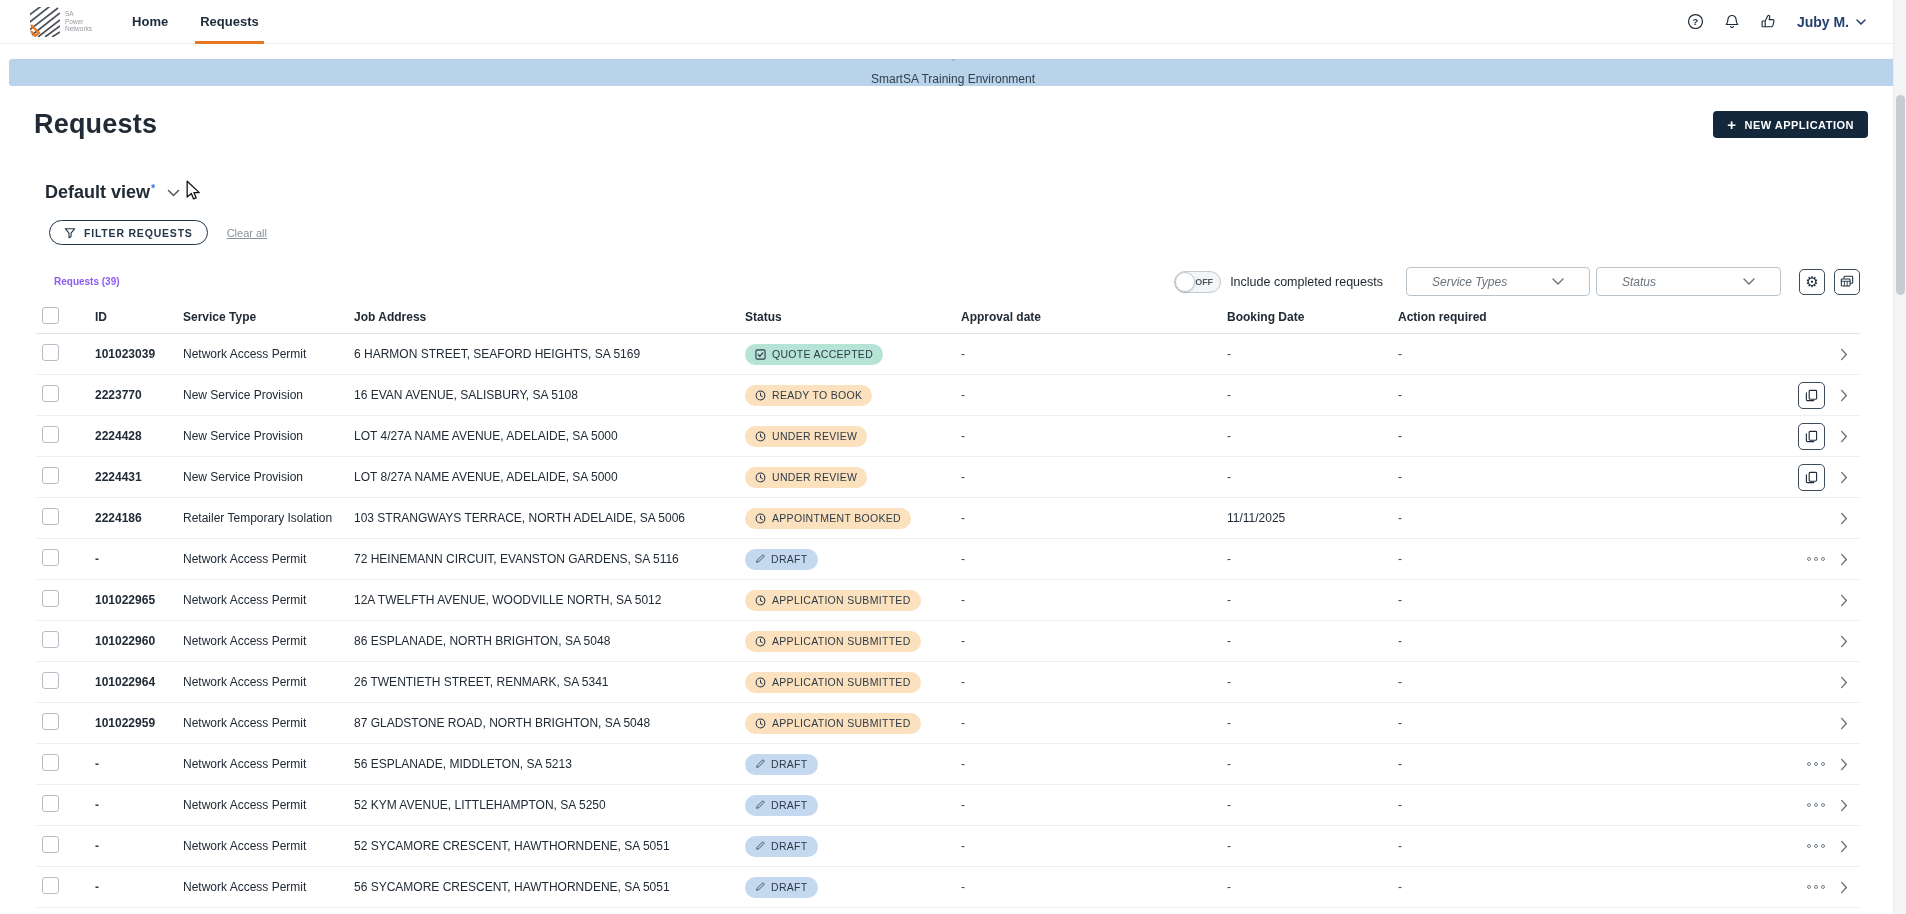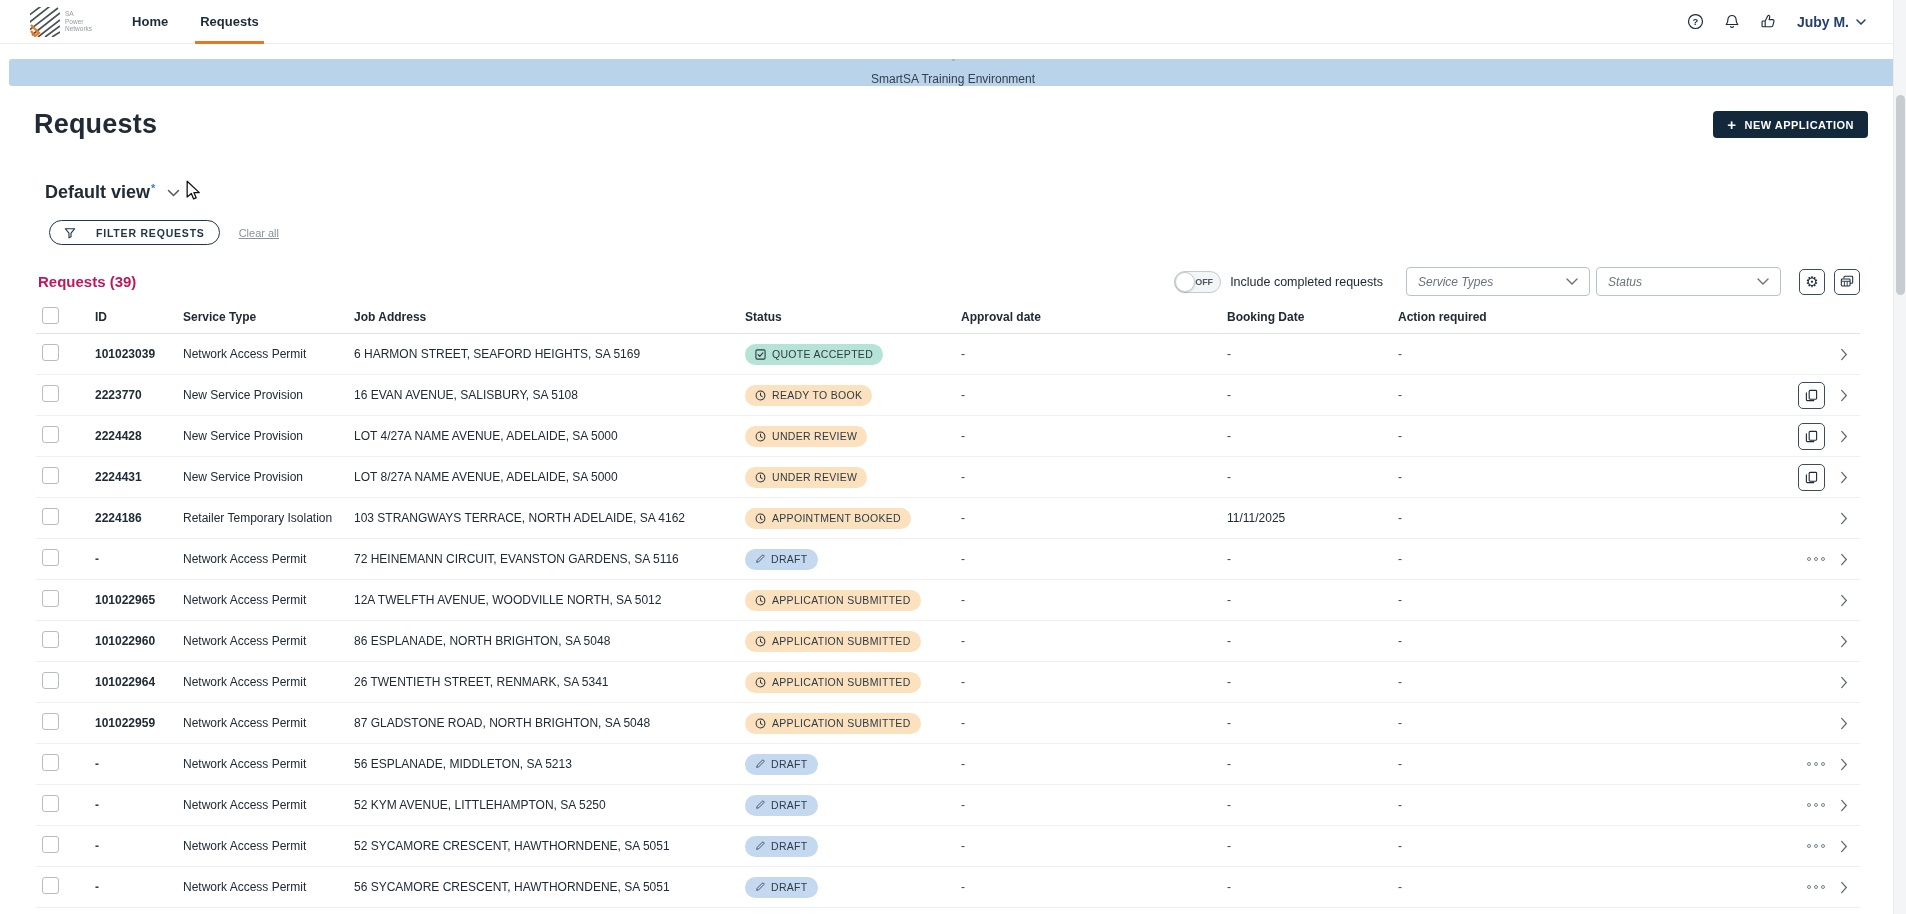--- a/index.html
+++ b/index.html
@@ -37,43 +37,43 @@
   .new-app-btn .plus { font-size:15px; font-weight:700; line-height:1; margin-top:-1px; }
 
   
   .view-row { padding:0 45px; margin-top:42px; display:flex; align-items:center; gap:12px; position:relative; }
   .view-name { font-size:18px; font-weight:700; color:#212b36; }
   .view-star { color:#2f7de1; font-size:11px; vertical-align:top; font-weight:700; margin-left:1px; }
   .cursor { position:absolute; left:186px; top:-2px; pointer-events:none; }
 
   
   .filter-row { padding:0 49px; margin-top:17px; display:flex; align-items:center; gap:19px; }
-  .filter-btn { display:flex; align-items:center; gap:20px; height:25px; padding:0 14px;
+  .filter-btn { display:flex; align-items:center; gap:8px; height:25px; padding:0 14px;
     border:1px solid #22364a; border-radius:13px; background:#fff; color:#22364a;
     font-size:10.5px; font-weight:700; letter-spacing:.8px; cursor:pointer;
     font-family:"Liberation Sans",sans-serif; }
   .clear-all { font-size:11px; color:#8b9299; text-decoration:underline; cursor:pointer; }
 
   
   .list-controls { display:flex; align-items:center; padding:0 46px 0 38px; margin-top:22px; }
-  .req-count { font-size:15px; font-weight:700; color:#be185d; }
+  .req-count { font-size:10px; font-weight:700; color:#8b5cf6;margin-left:16px; }
   .controls-right { margin-left:auto; display:flex; align-items:center; }
   .toggle { width:47px; height:22px; border:1px solid #c3cad1; border-radius:11px;
     background:#f4f5f6; display:flex; align-items:center; position:relative; cursor:pointer; }
   .toggle-knob { width:20px; height:20px; border-radius:50%; background:#fff;
     border:1px solid #c3cad1; position:absolute; left:0; box-shadow:0 1px 2px rgba(0,0,0,.15); }
   .toggle-state { position:absolute; right:7px; font-size:9px; font-weight:700; color:#4c5761; }
   .toggle-label { font-size:12.5px; color:#212b36; margin-left:9px; }
   .search-box { width:314px; height:29px; border:1px solid #c4ccd3; border-radius:3px;
     display:flex; align-items:center; padding:0 9px; margin-left:18px; background:#fff; }
   .search-box input { flex:1; border:none; outline:none; font-size:12px; color:#212b36;
     font-family:"Liberation Sans",sans-serif; background:transparent; }
   .search-box input::placeholder { color:#9aa3ab; }
   .select { height:29px; border:1px solid #b9c3cc; border-radius:4px; background:#fff;
-    display:flex; align-items:center; justify-content:space-between; padding:0 11px;
+    display:flex; align-items:center; justify-content:space-between; padding:0 25px;
     cursor:pointer; }
   .select .ph { font-size:12px; font-style:italic; color:#6a737c; }
   .sel-types { width:184px; margin-left:23px; }
   .sel-status { width:185px; margin-left:6px; }
   .sq-btn { width:26px; height:26px; border:1.5px solid #3e4c5a; border-radius:5px;
     background:#fff; display:flex; align-items:center; justify-content:center; cursor:pointer; }
   .gear-btn { margin-left:18px; font-size:15px; color:#1c2b3a; line-height:1; }
   .copycols-btn { margin-left:9px; }
 
   
@@ -345,21 +345,21 @@
             <svg width="8" height="13" viewBox="0 0 8 14">
               <path d="M1.5 1.5L6.5 7l-5 5.5" fill="none" stroke="#606b74" stroke-width="1.4" stroke-linecap="round"></path>
             </svg>
           </button>
         </div>
       </div>
       <div class="trow">
         <div class="cell"><span class="cb"></span></div>
         <div class="cell id">2224186</div>
         <div class="cell">Retailer Temporary Isolation</div>
-        <div class="cell">103 STRANGWAYS TERRACE, NORTH ADELAIDE, SA 4162</div>
+        <div class="cell">103 STRANGWAYS TERRACE, NORTH ADELAIDE, SA 5006</div>
         <div class="cell"><span class="badge" style="background:#fbe1bd">
             <svg width="11" height="11" viewBox="0 0 12 12">
               <circle cx="6" cy="6" r="4.8" fill="none" stroke="#2e3b47" stroke-width="1.1"></circle>
               <path d="M6 3.4V6l1.8 1.2" fill="none" stroke="#2e3b47" stroke-width="1.1" stroke-linecap="round"></path>
             </svg>
             <span>APPOINTMENT BOOKED</span>
           </span></div>
         <div class="cell dash">-</div>
         <div class="cell">11/11/2025</div>
         <div class="cell dash">-</div>

